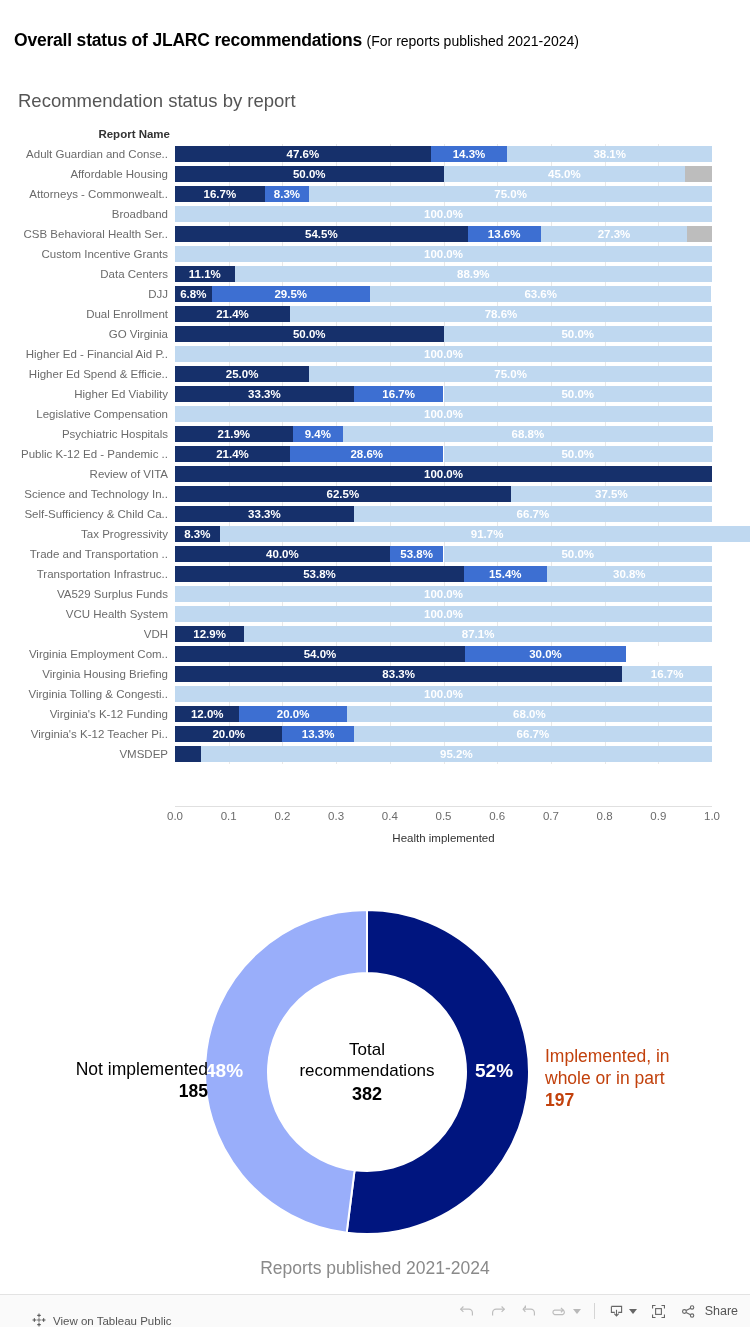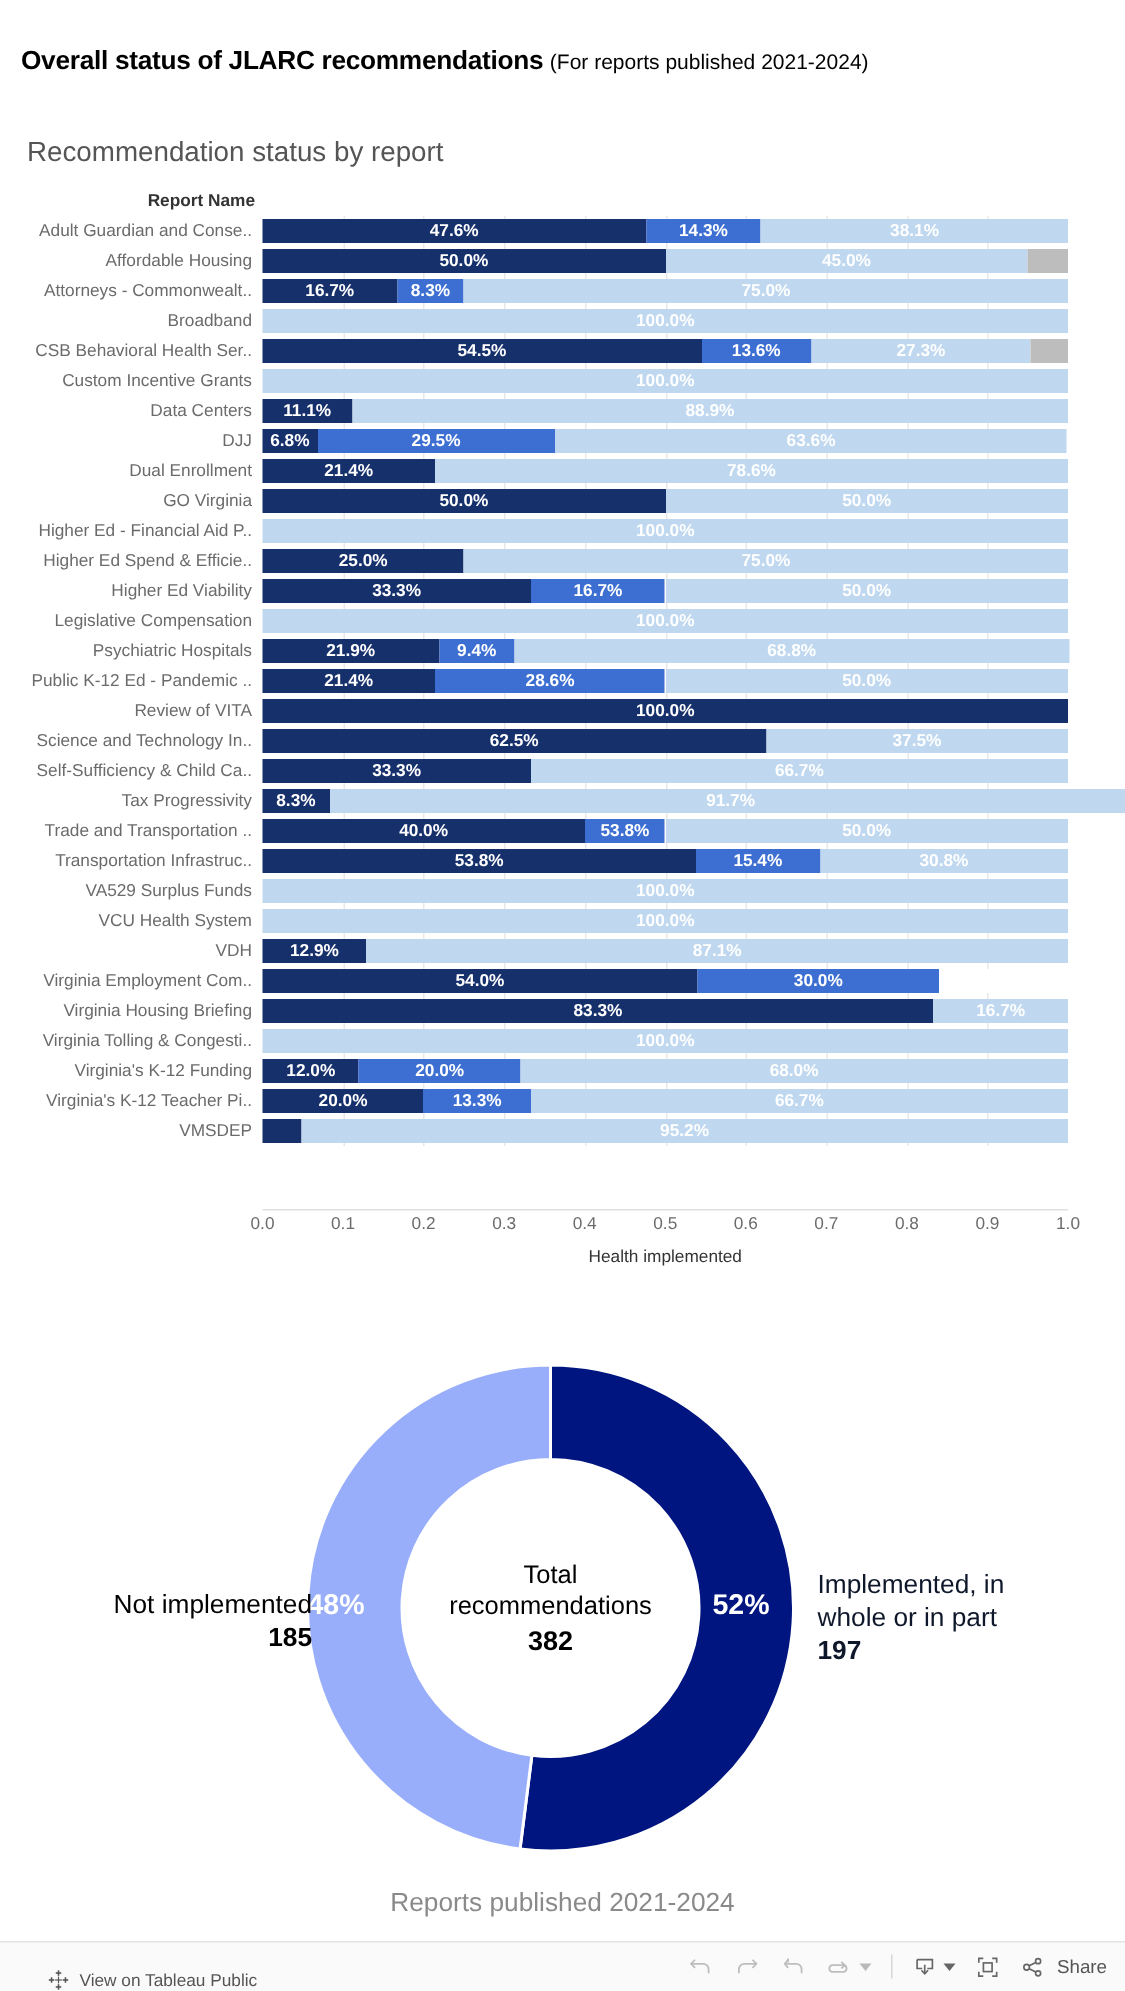--- a/index.html
+++ b/index.html
@@ -49,21 +49,21 @@
      display:flex;flex-direction:column;align-items:center;justify-content:center;}
   .center-text .ct-l1{font-size:17px;color:#000;line-height:21px;text-align:center;}
   .center-text .ct-l2{font-size:17px;color:#000;line-height:21px;text-align:center;}
   .center-text .ct-num{font-size:18px;font-weight:bold;color:#000;margin-top:3px;}
   .pct-left{position:absolute;left:205px;top:1060px;font-size:19px;font-weight:bold;color:#fff;}
   .pct-right{position:absolute;left:475px;top:1060px;font-size:19px;font-weight:bold;color:#fff;}
   .lbl-left{position:absolute;left:18px;top:1058px;width:190px;text-align:right;
      font-size:17.5px;color:#000;line-height:22px;}
   .lbl-left b{font-size:17.5px;}
   .lbl-right{position:absolute;left:545px;top:1045px;width:200px;text-align:left;
-     font-size:17.5px;color:#0f172a;line-height:22px;}
+     font-size:17.5px;color:#c2410c;line-height:22px;}
   .donut-caption{position:absolute;left:0;top:1258px;width:750px;text-align:center;
      font-size:17.5px;color:#8a8a8a;}
 
   
   .toolbar{position:absolute;left:0;bottom:0;width:750px;height:32px;
      background:#fafafa;border-top:1px solid #e3e3e3;}
   .tb-left{position:absolute;left:32px;top:0;height:32px;display:flex;align-items:flex-end;gap:7px;}
   .tb-left .tb-label{font-size:11.5px;color:#555;}
   .tb-right{position:absolute;right:12px;top:0;height:32px;display:flex;align-items:center;gap:13px;}
   .tb-icon{display:flex;align-items:center;justify-content:center;color:#b9b9b9;}

